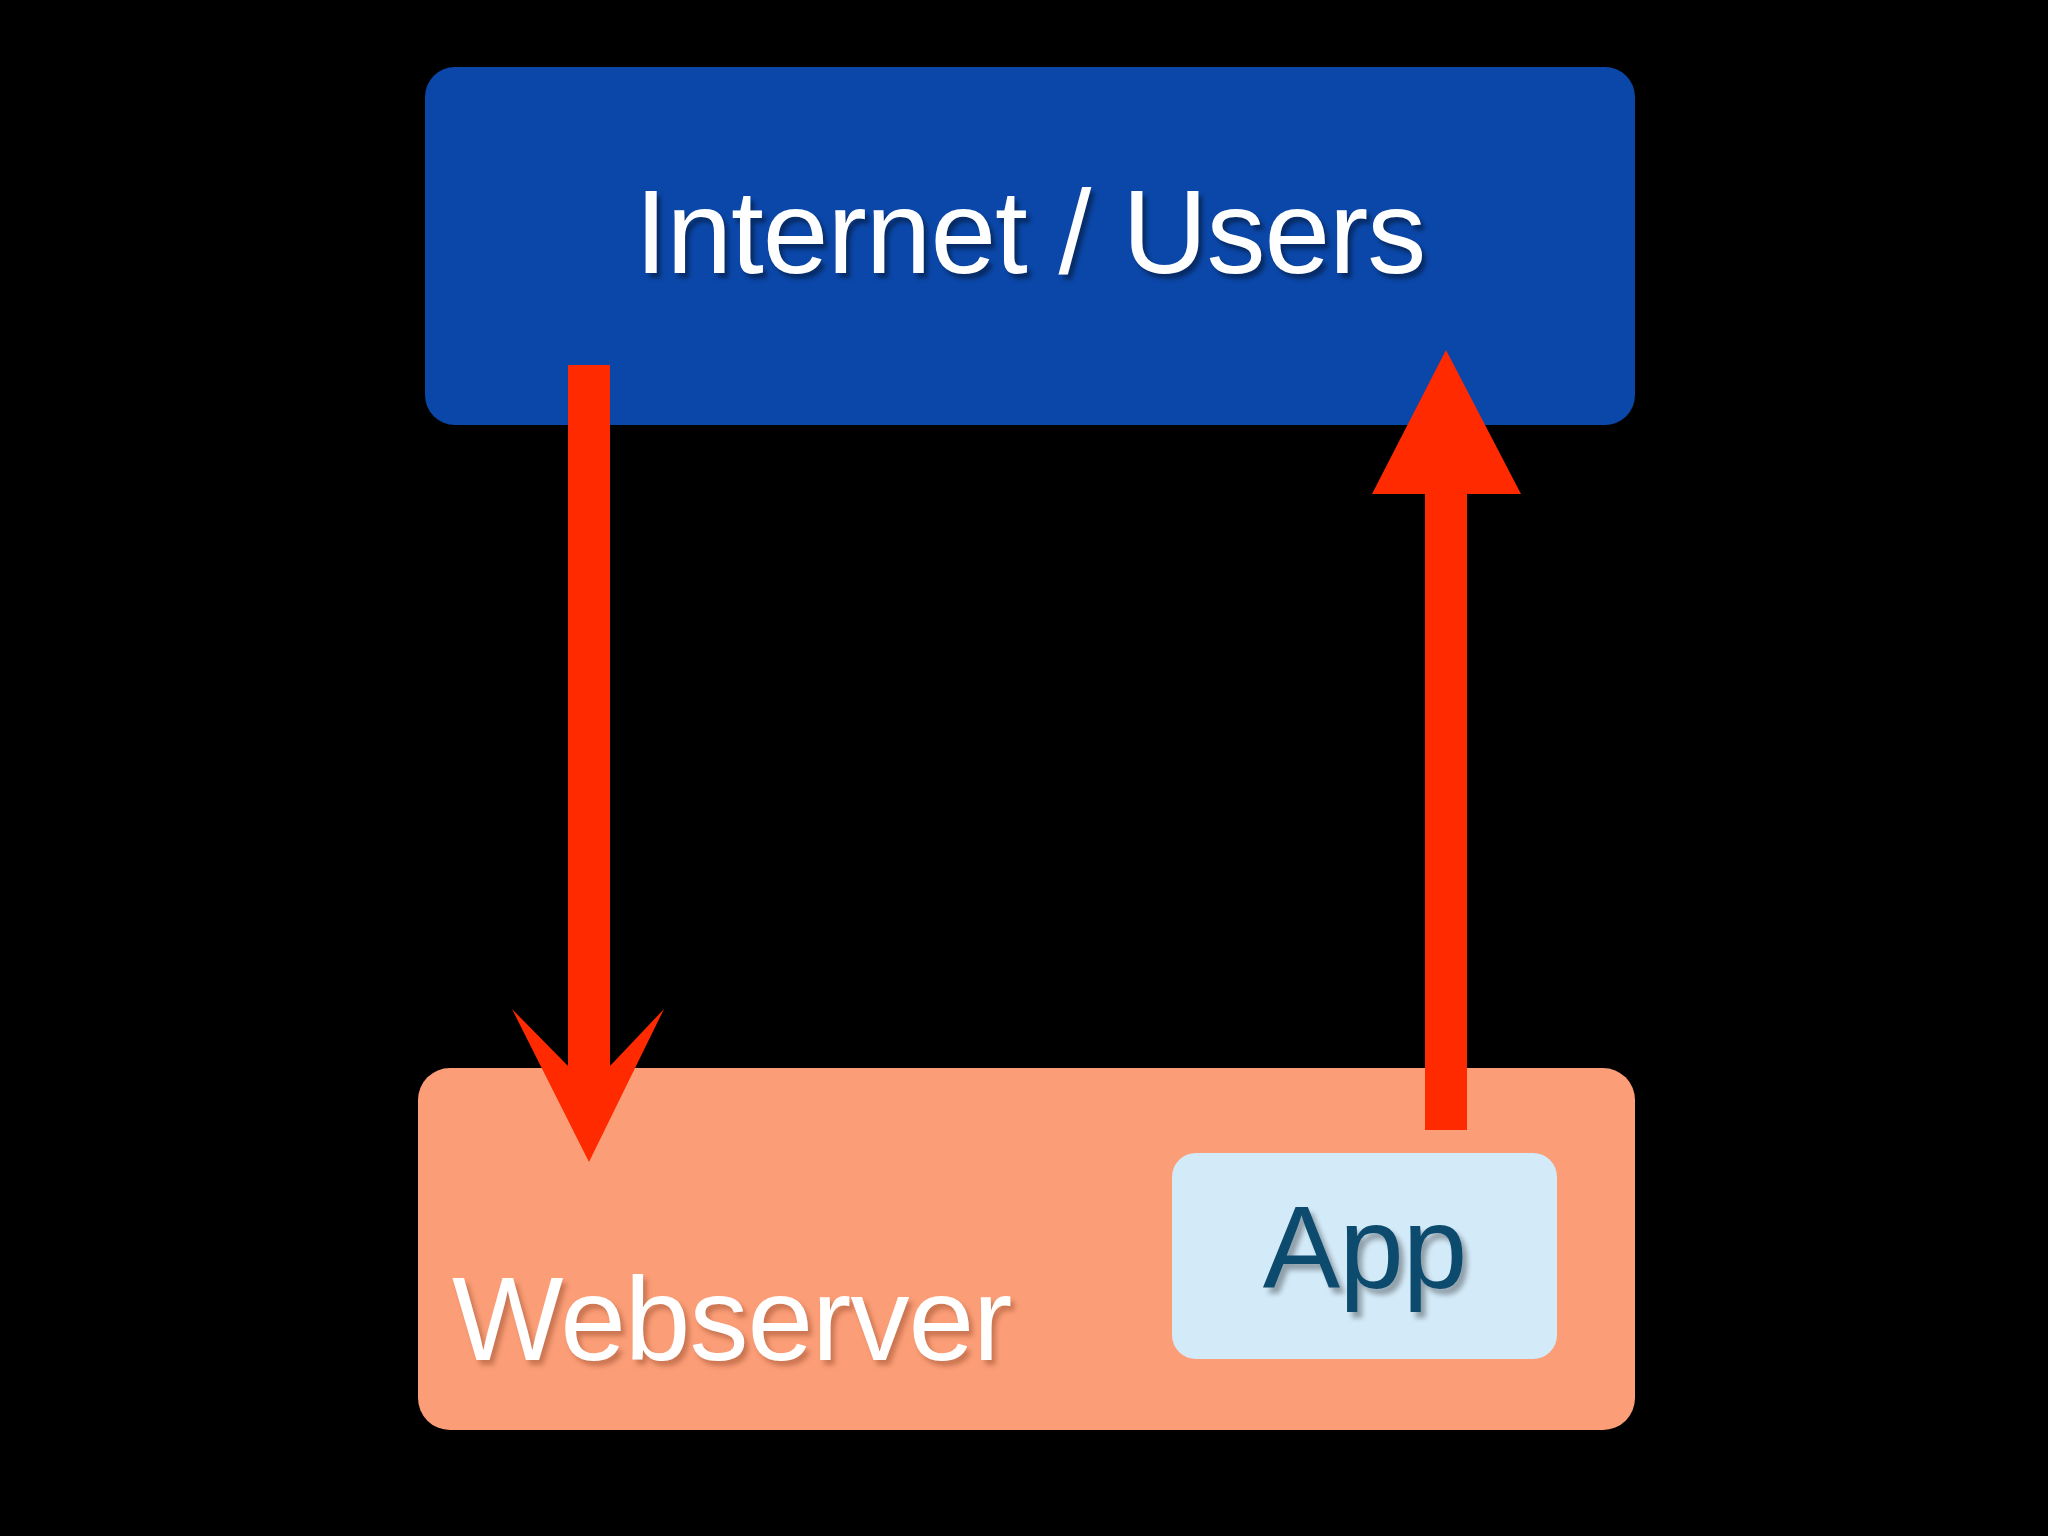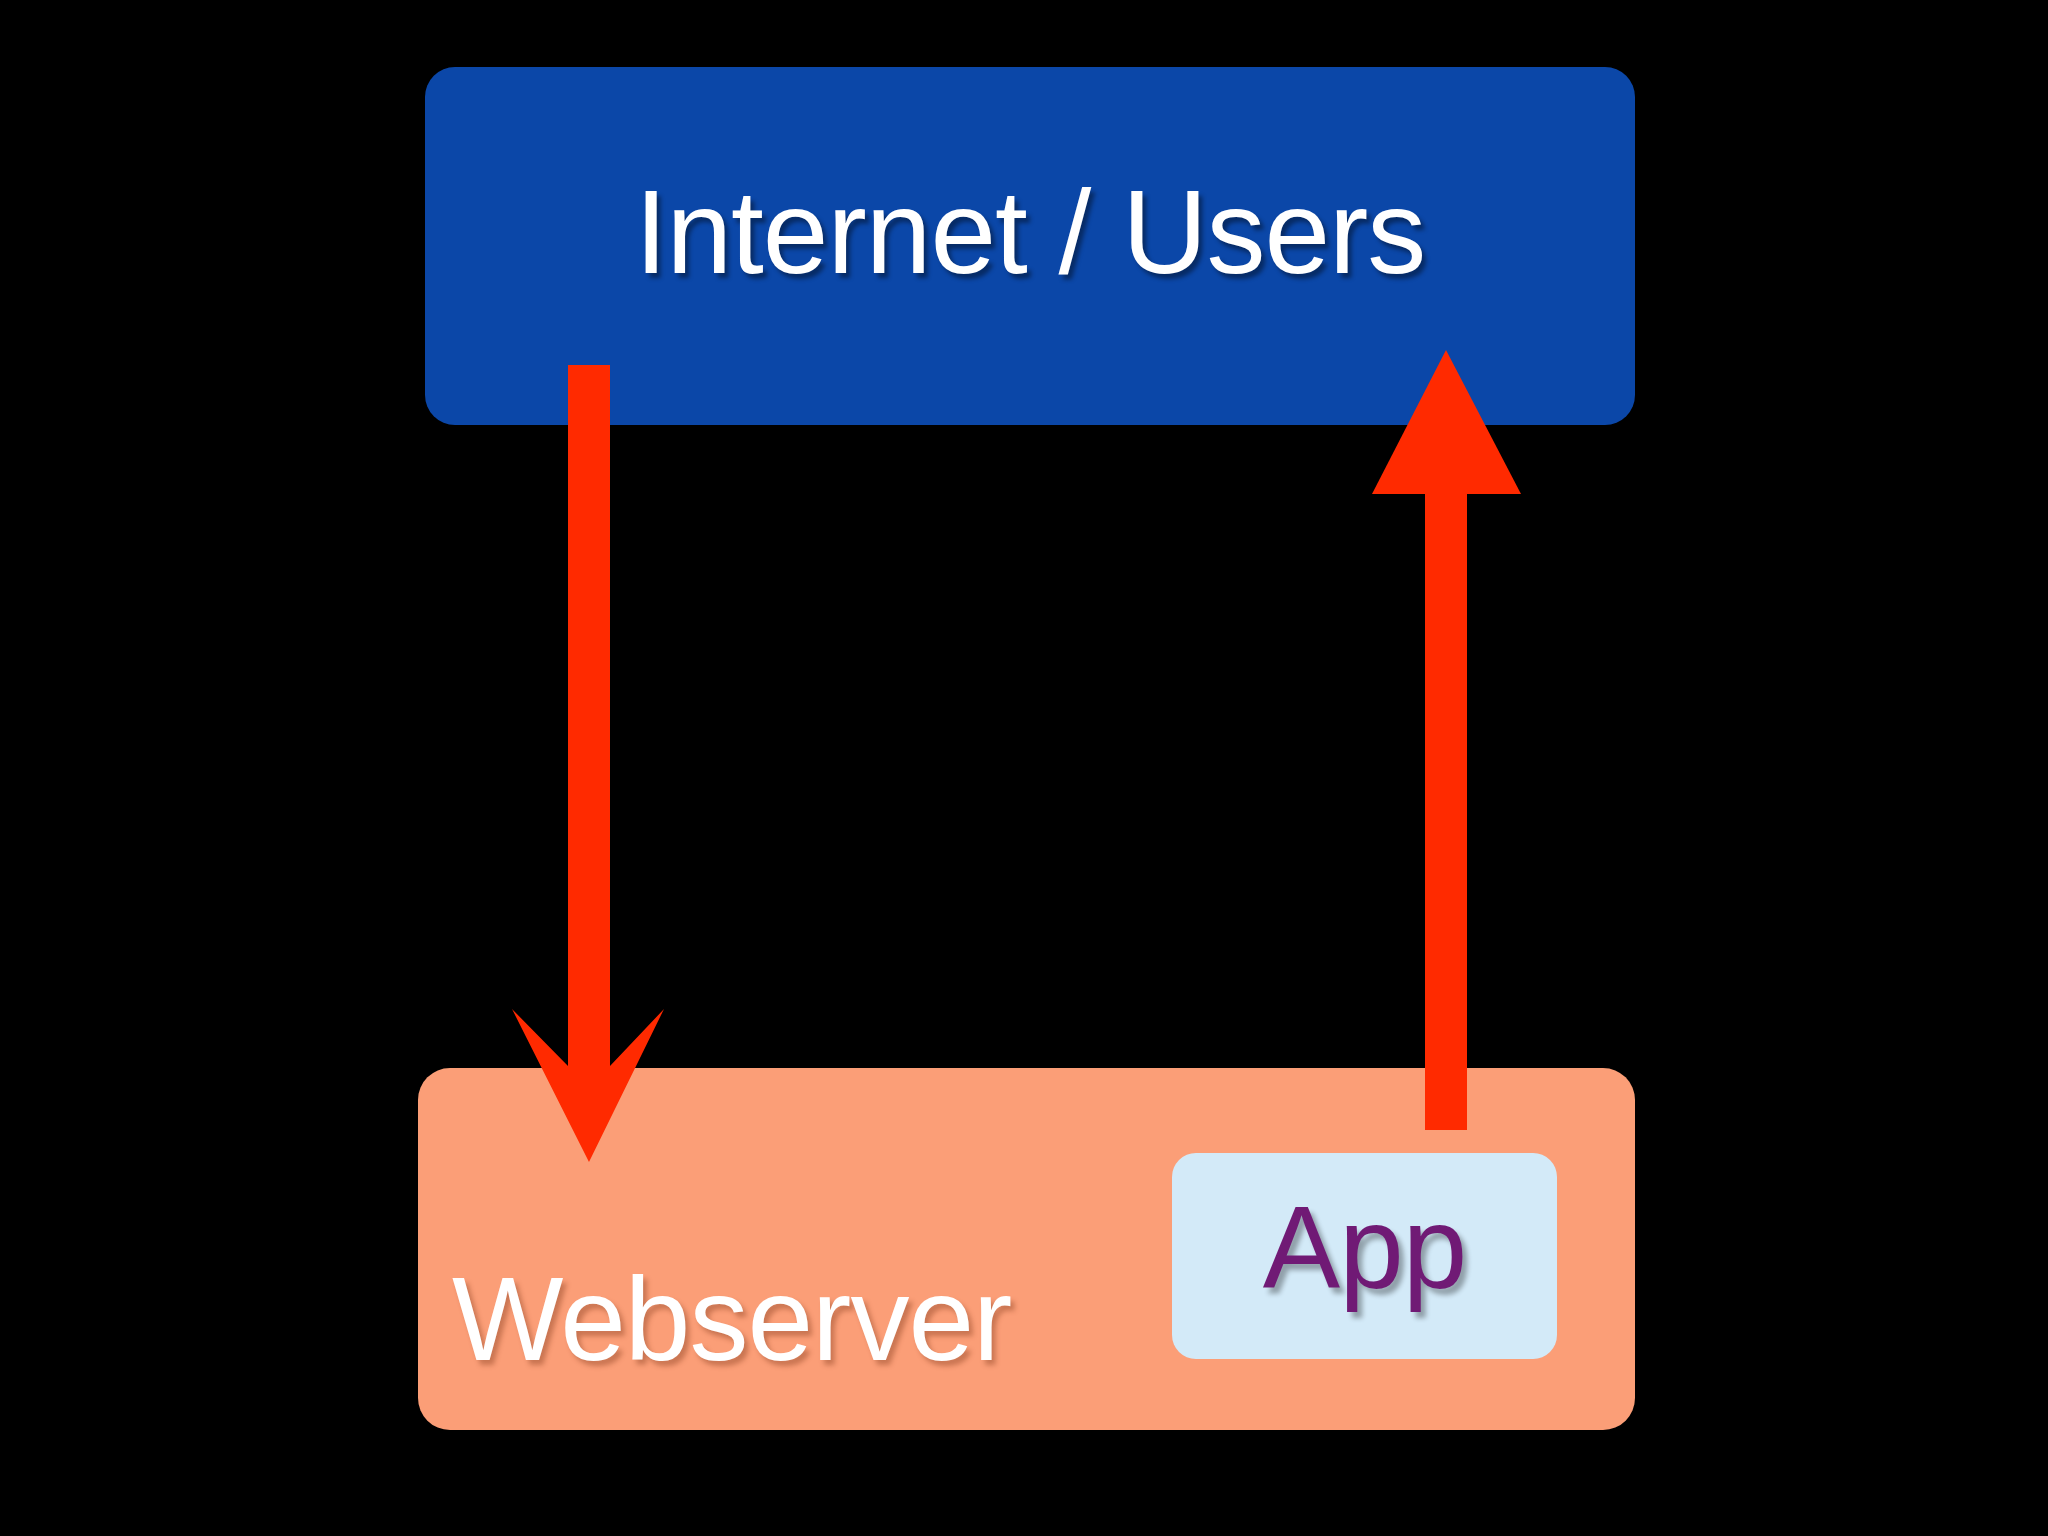--- a/index.html
+++ b/index.html
@@ -79,21 +79,21 @@
     background: #D3EAF8;
     border-radius: 24px;
     display: flex;
     align-items: center;
     justify-content: center;
     box-sizing: border-box;
     padding-bottom: 16px;
     z-index: 3;
   }
   .node-app .label {
-    color: #701a75;
+    color: #0c4a6e;
     font-size: 116px;
     line-height: 1;
     font-weight: 400;
     letter-spacing: -1px;
     white-space: nowrap;
     text-shadow: 5px 6px 5px rgba(0,0,0,0.32);
   }
   
   .arrow-layer {
     position: absolute;

